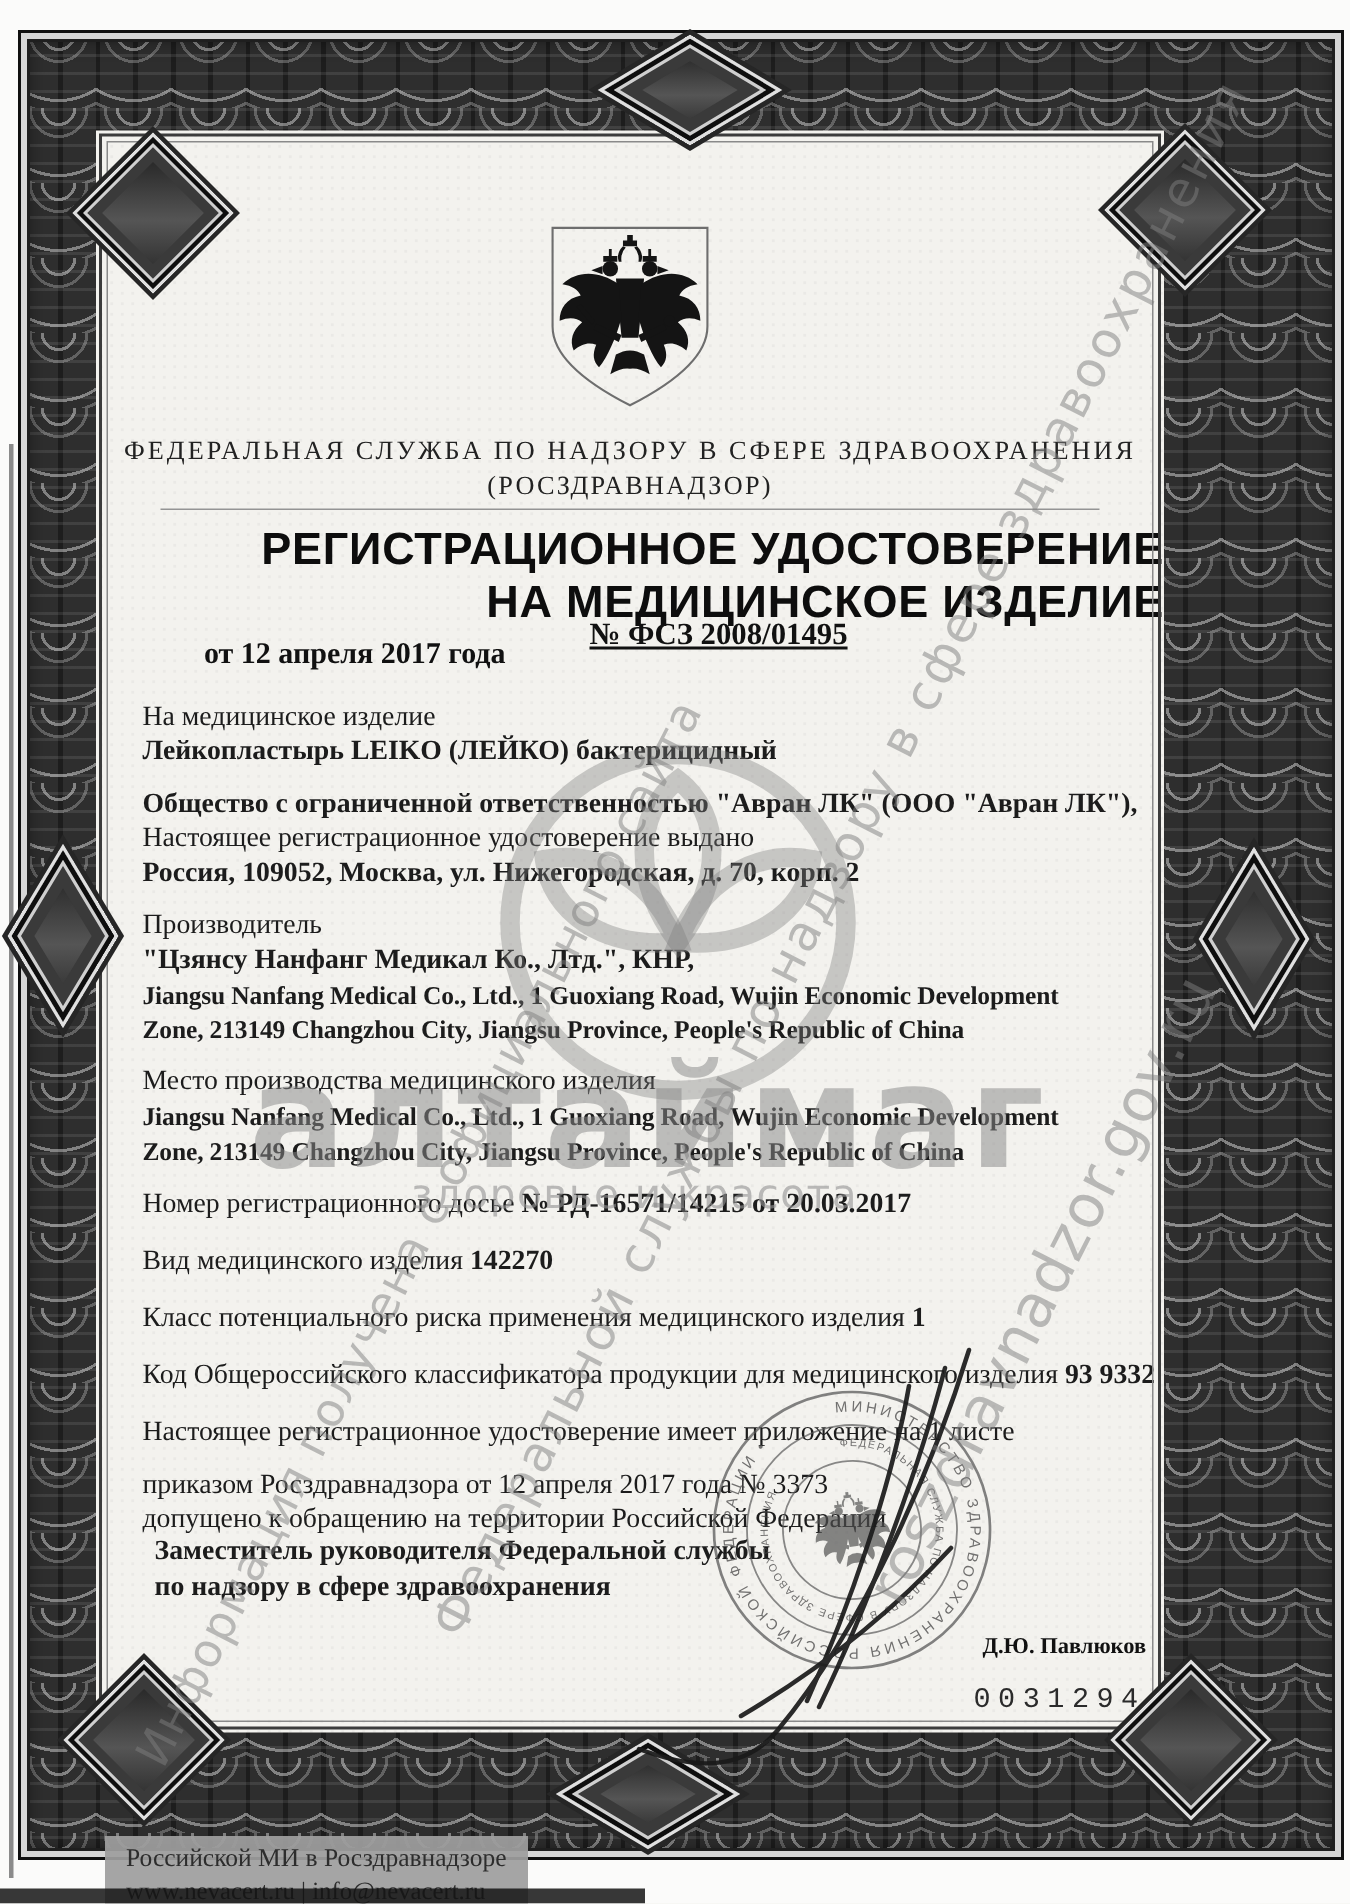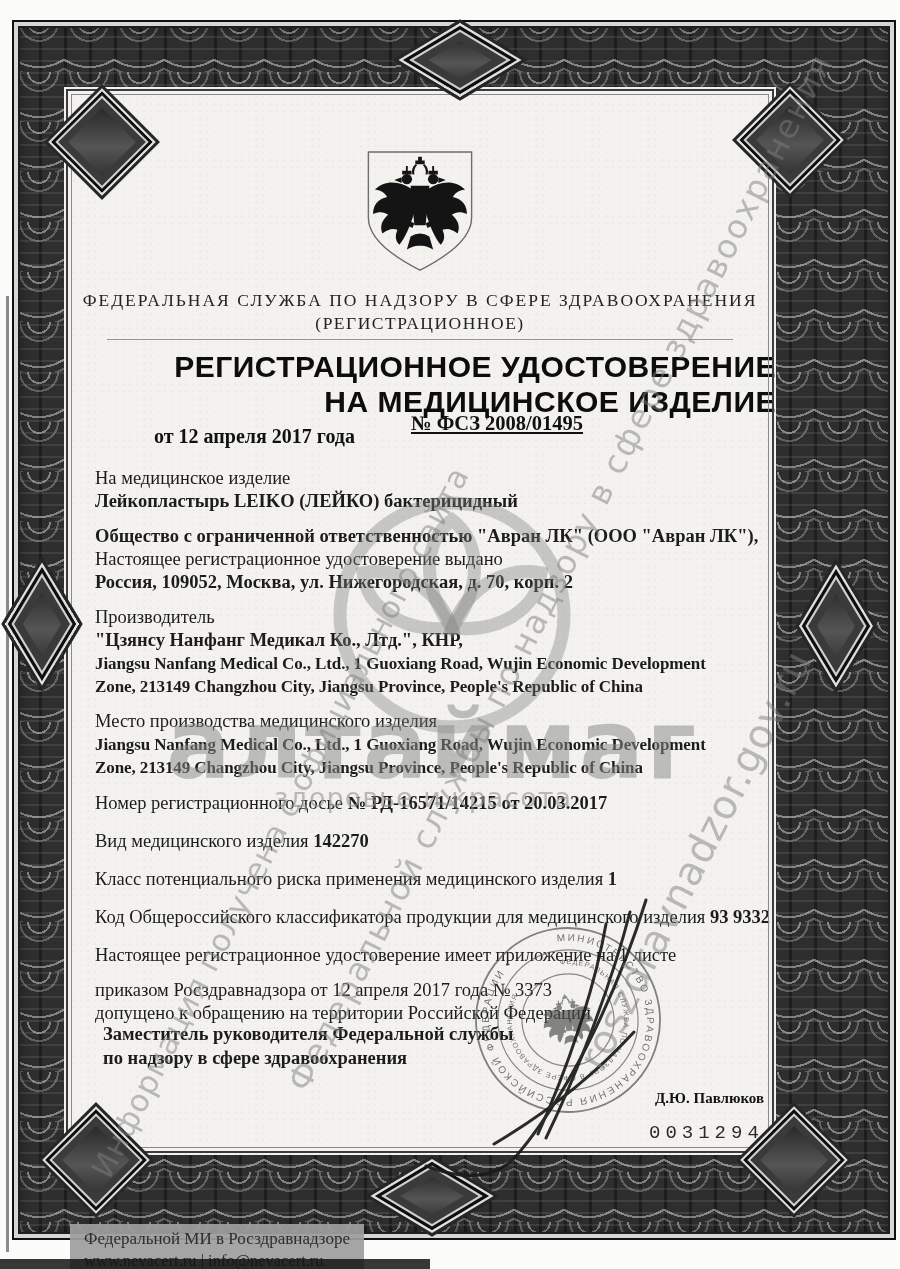--- a/index.html
+++ b/index.html
@@ -39,21 +39,21 @@
 
   .coat{display:block;margin:59px auto 0 auto;}
 
   .agency{font-size:17.5px;letter-spacing:2px;color:#222;text-align:center;line-height:21px;margin-top:12px;}
   .agency2{font-size:17.5px;letter-spacing:1.5px;color:#222;text-align:center;line-height:21px;margin-top:2px;}
   .rule{border:0;border-top:1px solid #949494;width:88%;margin:5px auto 0 auto;}
 
   .big-title{font-family:"Liberation Sans",sans-serif;font-weight:bold;font-size:30px;letter-spacing:.5px;
     color:#0d0d0d;text-align:right;line-height:35px;}
   .t1{margin-top:9px;}
-  .date-row{display:flex;align-items:flex-start;padding-left:90px;margin-top:6px;height:30px;}
+  .date-row{display:flex;align-items:flex-start;padding-left:72px;margin-top:6px;height:30px;}
   .date-txt{font-weight:bold;font-size:20px;color:#111;}
   .num-txt{font-weight:bold;font-size:20.5px;color:#111;margin-left:56px;transform:translateY(-13px);text-decoration:underline;}
 
   .content{padding:0 16px 0 31px;color:#1c1c1c;font-size:18.5px;line-height:23px;}
   .para{margin-top:12px;}
   .line{white-space:nowrap;}
   .b{font-weight:bold;}
   .en{font-size:17px;letter-spacing:-.1px;}
   .mt13{margin-top:13px;} .mt15{margin-top:15px;} .mt82{} .mt0{margin-top:-3px;}
   .indent{padding-left:8px;line-height:24px;}
@@ -128,21 +128,21 @@
   <div class="gem gem-v" style="left:807px;top:597px;"></div>
 
   <div class="paper">
 
     <svg class="coat" width="122" height="132" viewBox="0 0 130 140">
       <path d="M10,6 H120 V76 Q120,104 65,132 Q10,104 10,76 Z" fill="none" stroke="#6e6e6e" stroke-width="1.5"></path>
       <use href="#eagle-shape" transform="translate(5,10)" fill="#141414"></use>
     </svg>
 
     <div class="agency">ФЕДЕРАЛЬНАЯ СЛУЖБА ПО НАДЗОРУ В СФЕРЕ ЗДРАВООХРАНЕНИЯ</div>
-    <div class="agency2">(РЕГИСТРАЦИОННОЕ)</div>
+    <div class="agency2">(РОСЗДРАВНАДЗОР)</div>
     <hr class="rule">
 
     <div class="big-title t1">РЕГИСТРАЦИОННОЕ УДОСТОВЕРЕНИЕ</div>
     <div class="big-title">НА МЕДИЦИНСКОЕ ИЗДЕЛИЕ</div>
 
     <div class="date-row">
       <span class="date-txt">от 12 апреля 2017 года</span>
       <span class="num-txt">№ ФСЗ 2008/01495</span>
     </div>
 
@@ -238,18 +238,18 @@
       <path d="M127,140 C177,145 212,120 216,85 C179,78 142,100 127,140 Z"></path>
     </g>
   </svg>
   <div class="wm wm-tagline">здоровье и красота</div>
   <div class="wm wm-brand">алтаймаг</div>
   <div class="wm wm-diag wm-d1">Информация получена с официального сайта</div>
   <div class="wm wm-diag wm-d2">Федеральной службы по надзору в сфере здравоохранения</div>
   <div class="wm wm-diag wm-site">roszdravnadzor.gov.ru</div>
 
   <div class="footer-badge">
-    <div class="f1">Федеральной МИ в Росздравнадзоре</div>
+    <div class="f1">Российской МИ в Росздравнадзоре</div>
     <div class="f2">www.nevacert.ru | info@nevacert.ru</div>
   </div>
 
   <div class="scan-bottom"></div>
 </div>
 
 </body></html>

